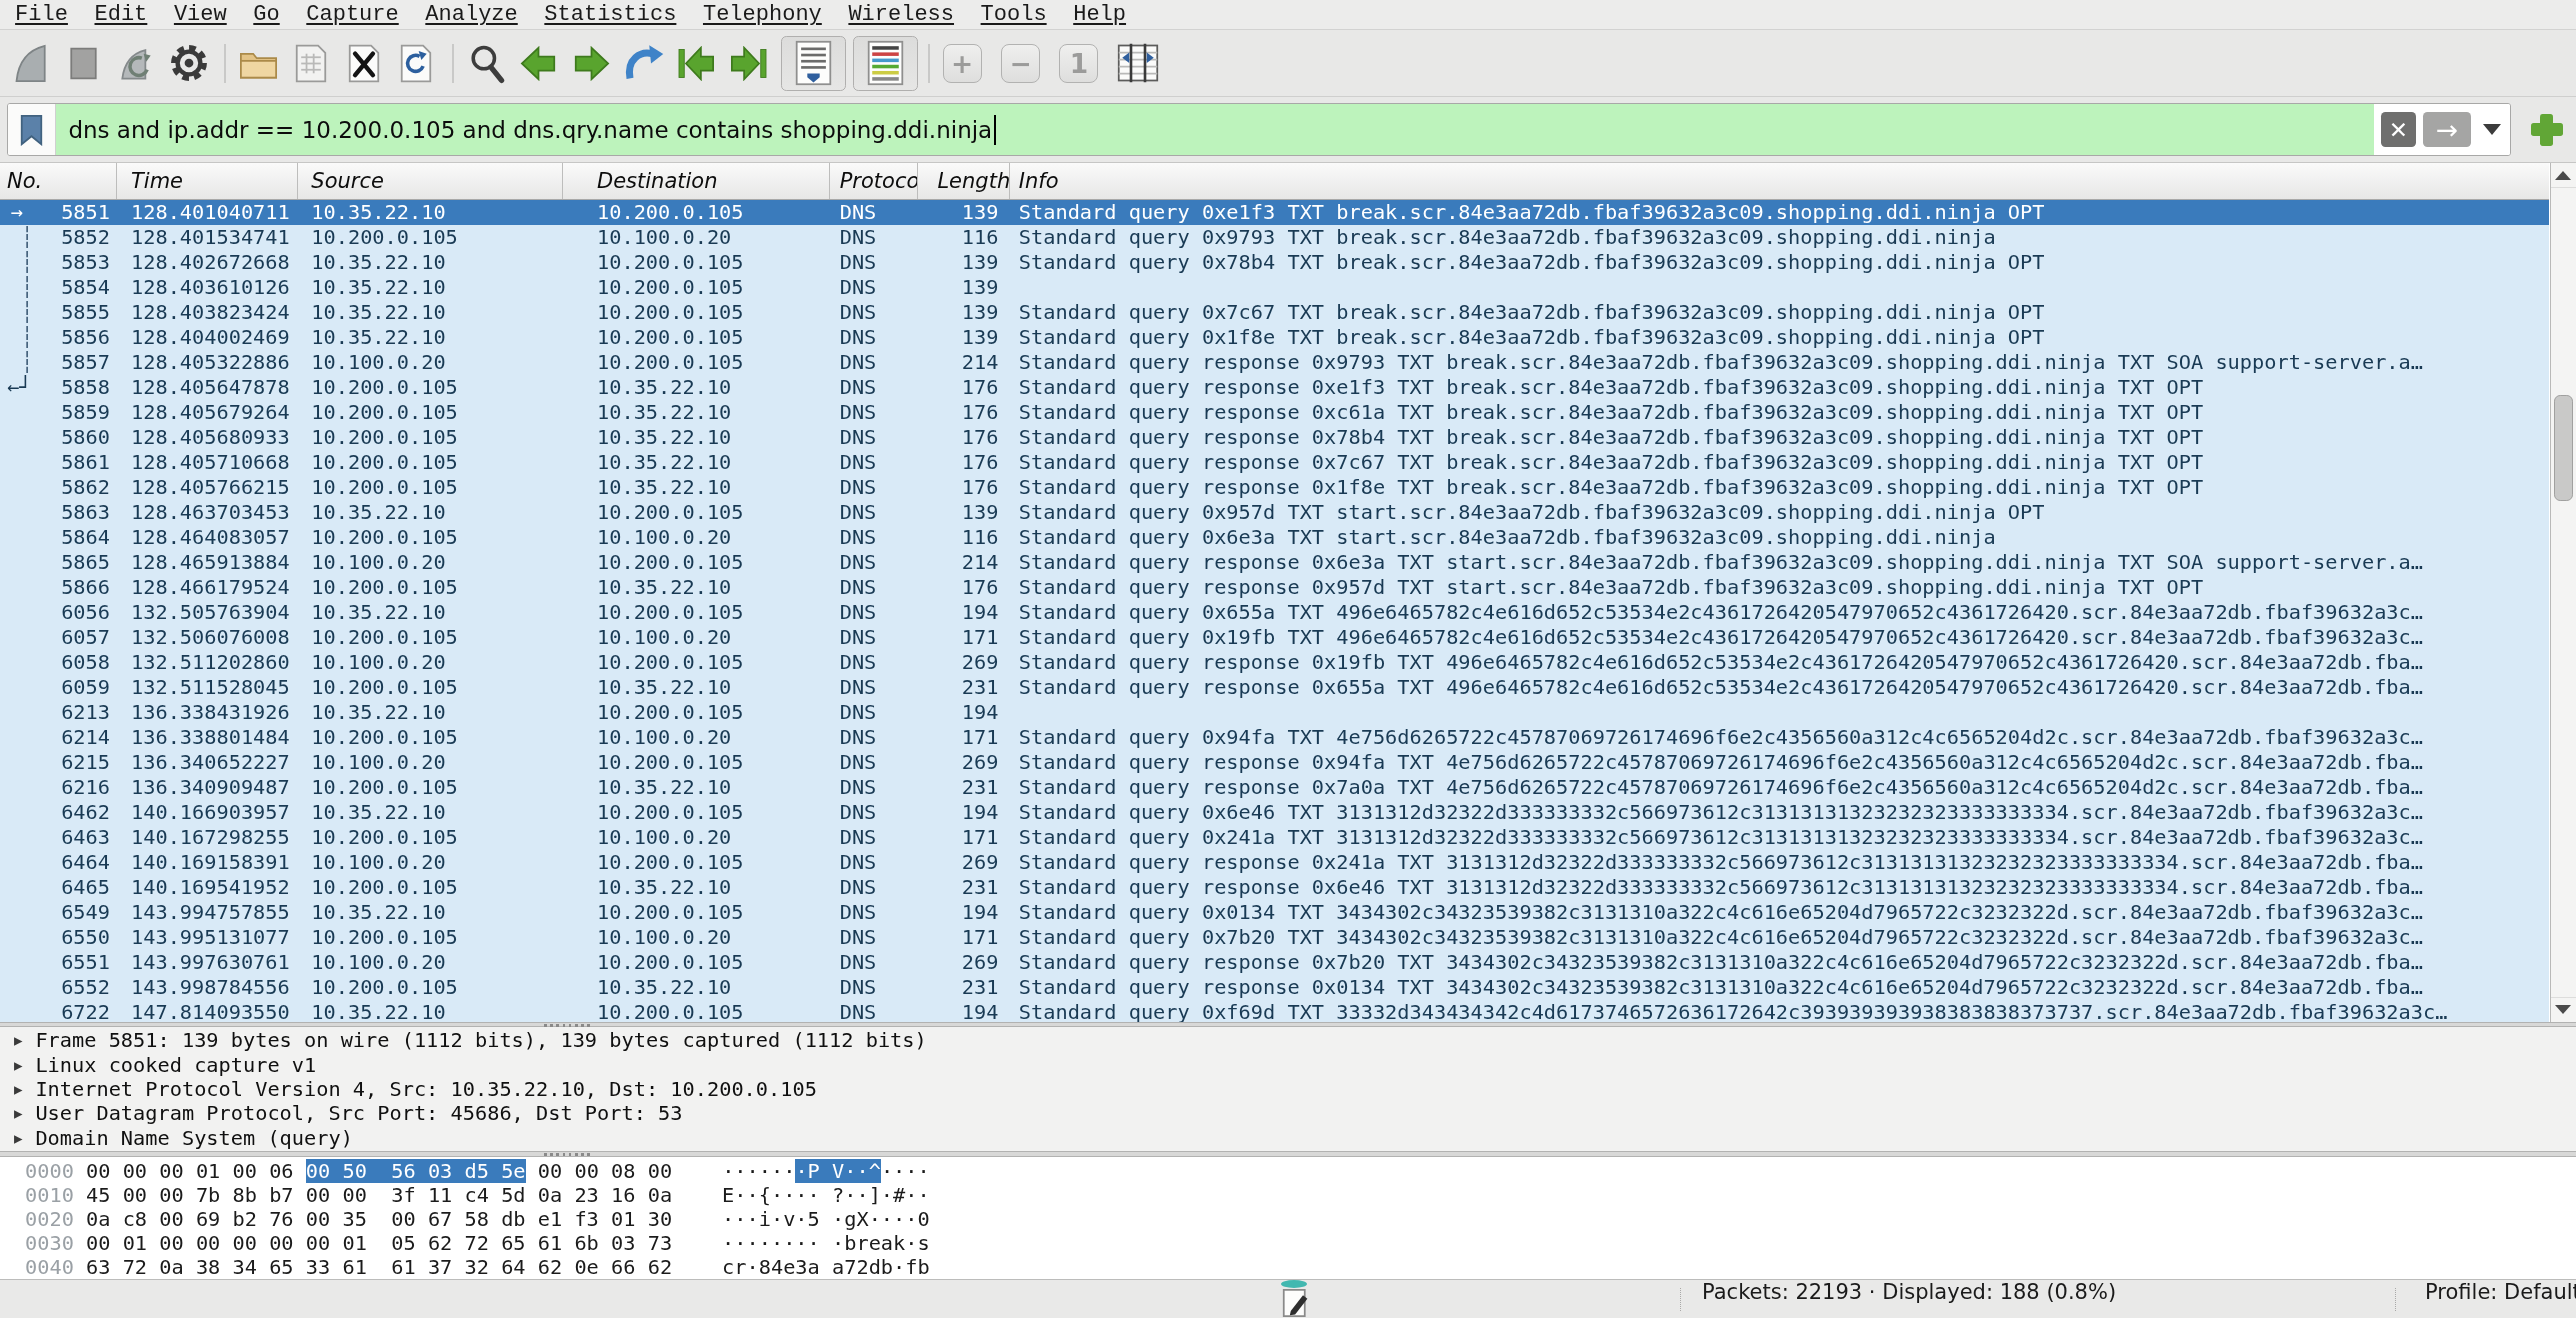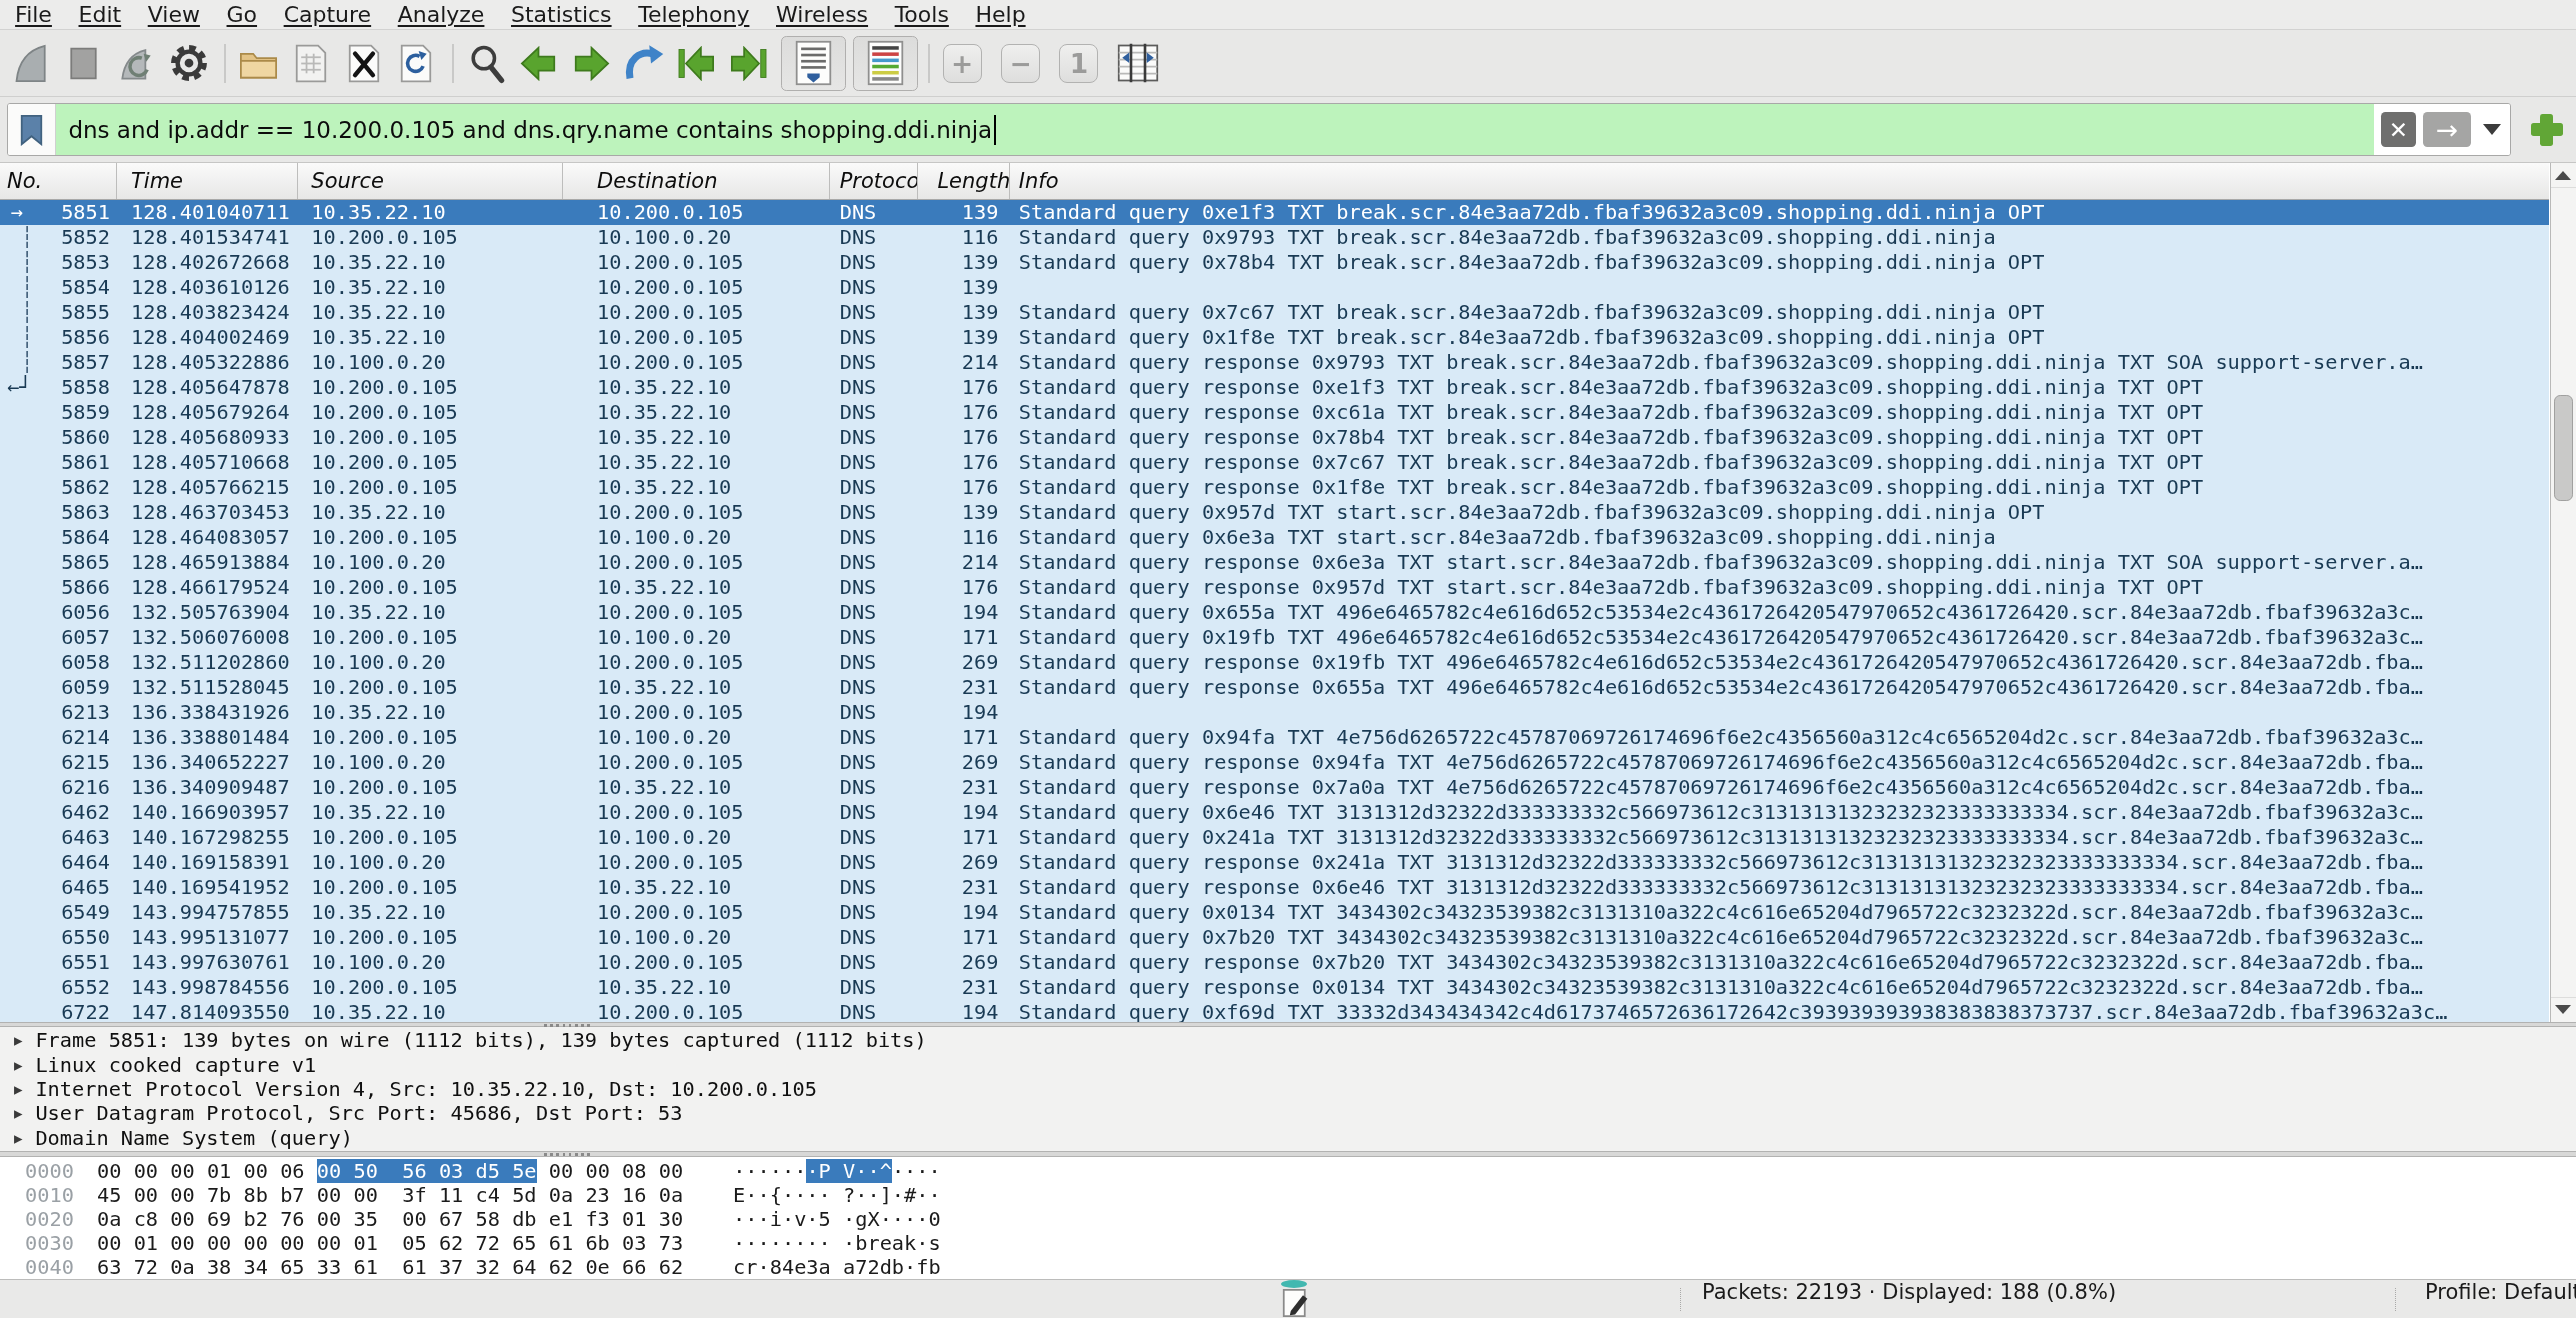--- a/index.html
+++ b/index.html
@@ -2,21 +2,21 @@
 <html style="font-size:14px"><head>
 <meta charset="utf-8">
 <style>
   * { box-sizing: border-box; margin: 0; padding: 0; }
   html,body { width: 2576px; height: 1319px; overflow: hidden; }
   body { font-family: "DejaVu Sans", sans-serif; background: #e8e8e7; }
   .app { position: relative; width: 2576px; height: 1319px; background: #e8e8e7; }
 
   
   .menubar { height: 30px; display: flex; align-items: center; background: #ececeb;
-             border-bottom: 0.9px solid #d2d2d1; padding-left: 1.8px; }
+             border-bottom: 0.9px solid #d2d2d1; padding-left: 1.8px; font-family: Liberation Mono, monospace; }
   .menu-item { font-size: 22px; color: #1a1a1a; padding: 0 13.3px; text-decoration: underline;
                text-underline-offset: 2.7px; white-space: nowrap; }
 
   
   .toolbar { height: 67px; display: flex; align-items: center; background: #e8e8e7;
              border-bottom: 0.9px solid #cfcfce; padding-left: 10.6px; }
   .tbtn { width: 41px; height: 42px; margin-right: 11.5px; display: flex; align-items: center; justify-content: center; }
   .tsep { width: 1.8px; height: 39px; background: #c9c9c8; margin: 0 12.4px 0 3.5px; }
   .pressed { border: 1.8px solid #b0afae; background: linear-gradient(#dcdcdb,#e6e6e5);
              border-radius: 5.3px; width: 65px; height: 55px; margin-right: 7px;
@@ -102,21 +102,21 @@
   .drow { height: 24.4px; line-height: 24.4px; display: flex; align-items: center;
           font-family: "DejaVu Sans Mono", monospace; font-size: 20.3px; color: #101010; white-space: nowrap; }
   .dtri { width: 19.4px; padding-left: 14px; font-size: 17px; color: #3a3a3a; font-family: "DejaVu Sans", sans-serif; }
   .dtxt { margin-left: 16px; }
 
   
   .hexpane { height: 122px; background: #ffffff; overflow: hidden; padding-top: 2.7px; }
   .hexrow { height: 24px; line-height: 24px; display: flex;
             font-family: "DejaVu Sans Mono", monospace; font-size: 20.3px; color: #1b1b1b; white-space: pre; }
   .hoff { width: 86px; padding-left: 25px; color: #9aa0a5; flex-shrink: 0; }
-  .hbytes { margin-left: 11px; }
+  .hbytes { margin-left: 0; }
   .hascii { margin-left: 50px; }
   .hl { background: #3a7bbc; color: #ffffff; }
 
   
   .statusbar { height: 40px; background: #e9e9e8; border-top: 0.9px solid #bcbcbb;
                position: relative; display: flex; align-items: center; font-size: 21px; color: #1a1a1a; flex-direction: column; }
   .expert-circle { width: 26.5px; height: 26.5px; border-radius: 50%; border: 4.4px solid #42b8b0;
                    background: #d9f6f4; margin-left: 12.4px; }
   .sb-file { margin-left: 23px; }
   .sb-abs { position: absolute; white-space: nowrap; }

